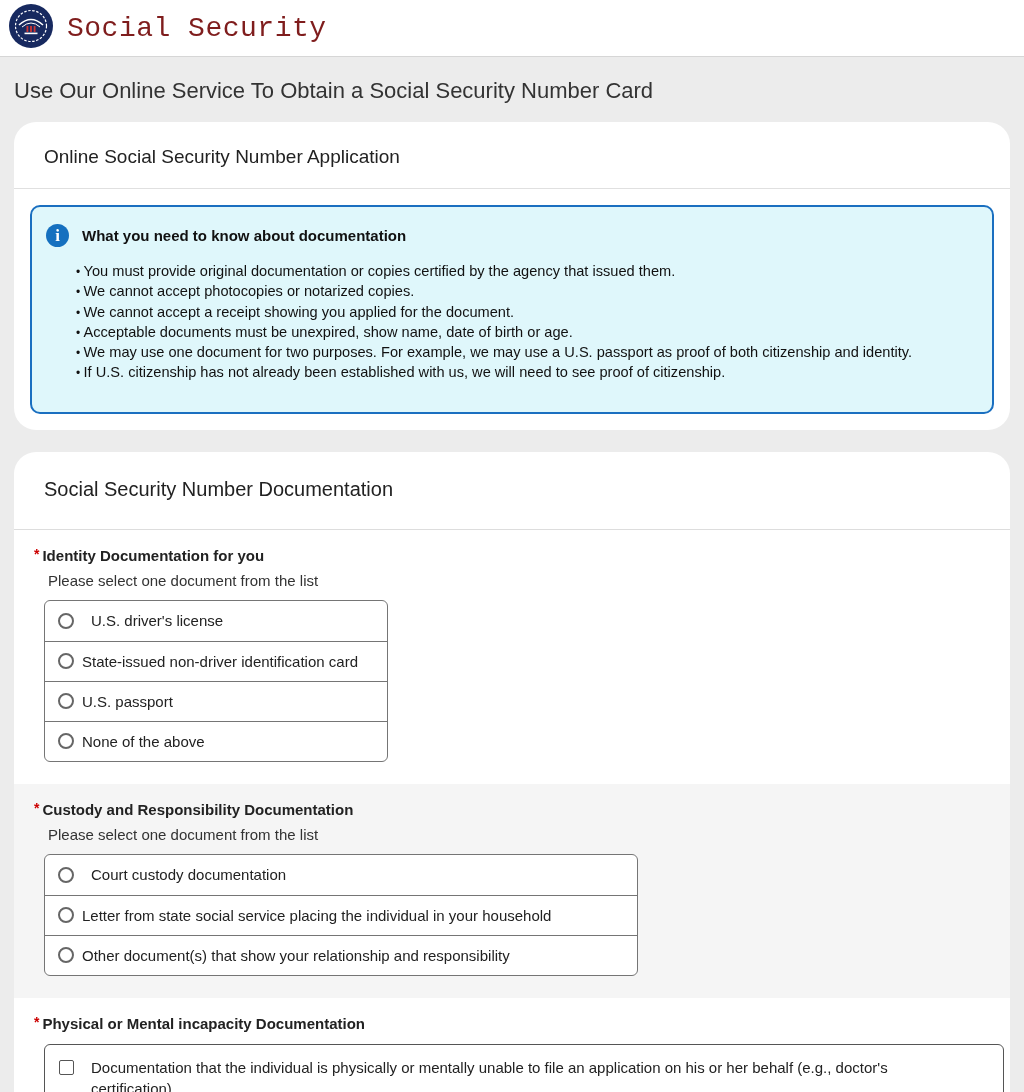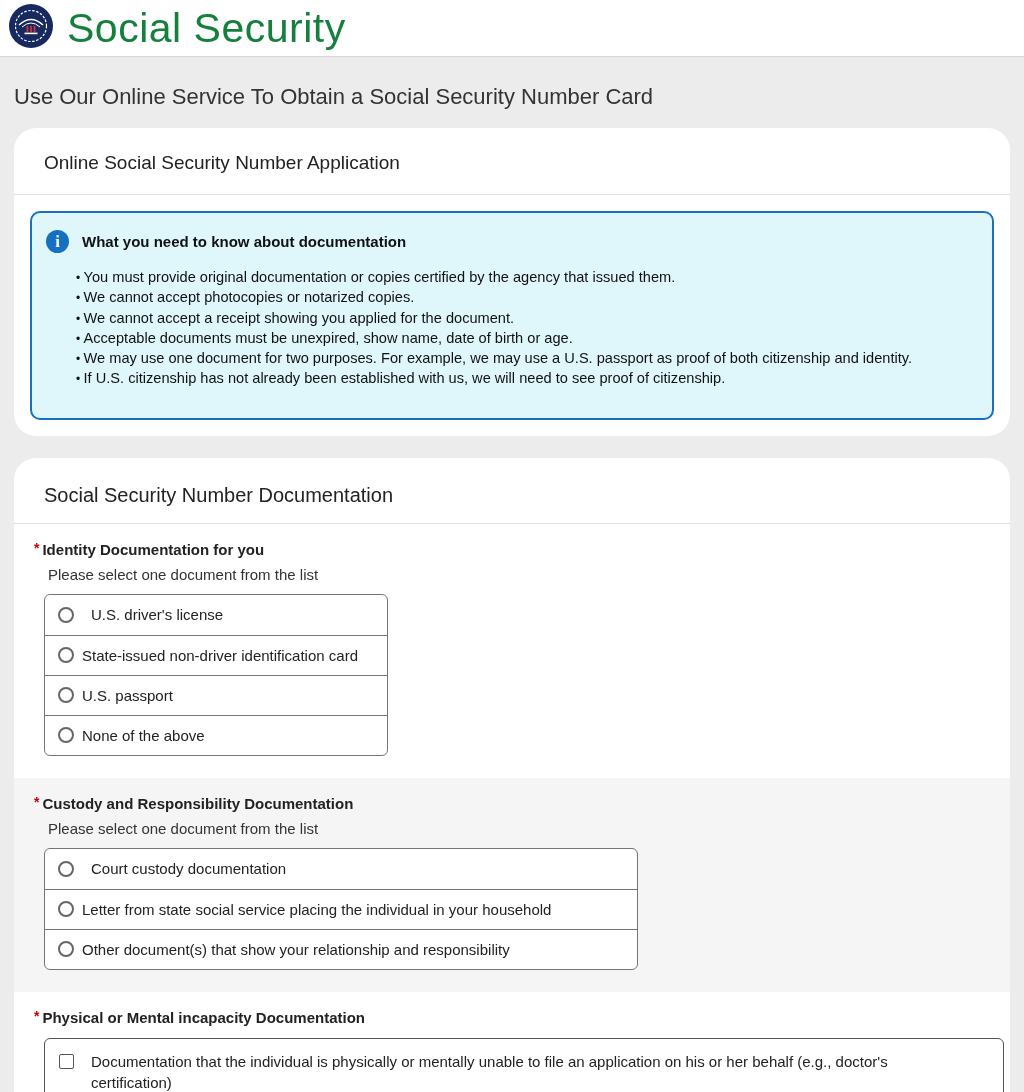--- a/index.html
+++ b/index.html
@@ -14,31 +14,31 @@
   .site-header {
     background:#fff;
     height:57px;
     display:flex;
     align-items:center;
     padding-left:8px;
     border-bottom:1px solid #d6d6d6;
   }
   .brand-link { display:flex; align-items:center; gap:13px; text-decoration:none; }
   .brand-name {
-    font-family:Liberation Sans, sans-serif;
-    font-size:41px;
-    color:#15803d;
+    font-family:Liberation Mono, monospace;
+    font-size:28px;
+    color:#7f1d1d;
     letter-spacing:.5px;
   }
 
   
   .page-title {
     font-size:22px;
     color:#333;
-    padding:27px 14px 18px 14px;
+    padding:21px 14px 18px 14px;
     font-weight:400;
     border-radius:22px;
   }
 
   
   .card { background:#fff; margin:0 14px;border-radius:22px; }
   .card-head { padding:24px 16px 20px 30px; border-bottom:1px solid #e0e0e0; }
   .card-head h2 { font-size:19px; font-weight:400; color:#222; }
 
   
@@ -60,21 +60,21 @@
   }
   .info-title { font-size:15px; font-weight:bold; color:#111; }
   .info-list { list-style:none; margin:15px 0 0 30px; }
   .info-list li {
     font-size:14.6px; line-height:19.3px; color:#111;
   }
   .info-list li::before { content:"• "; font-size:12px; }
 
   
   .doc-card { margin-top:22px; }
-  .doc-head { padding:26px 16px 16px 20px; border-bottom:1px solid #ddd; }
+  .doc-head { padding:26px 16px 28px 20px; border-bottom:1px solid #ddd; }
   .doc-head h2 { font-size:20px; font-weight:400; color:#222; margin-left:10px; }
   .req-note { font-size:13.5px; color:#222; margin-top:1px; }
   .req-star { color:#c00; font-weight:bold; font-size:14px; vertical-align:2px; }
 
   .form-section { padding:16px 16px 22px 20px; }
   .form-section.alt { background:#f5f5f5; }
 
   .group-label { font-size:15px; font-weight:bold; color:#222; }
   .group-label .req-star { margin-right:3px; }
   .group-hint { font-size:15px; color:#333; margin:8px 0 11px 14px; }

